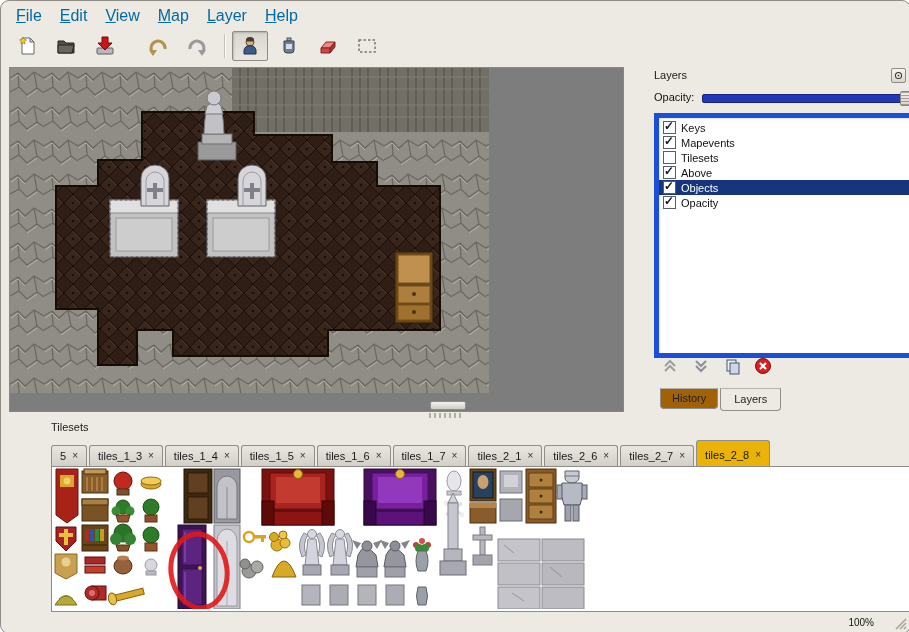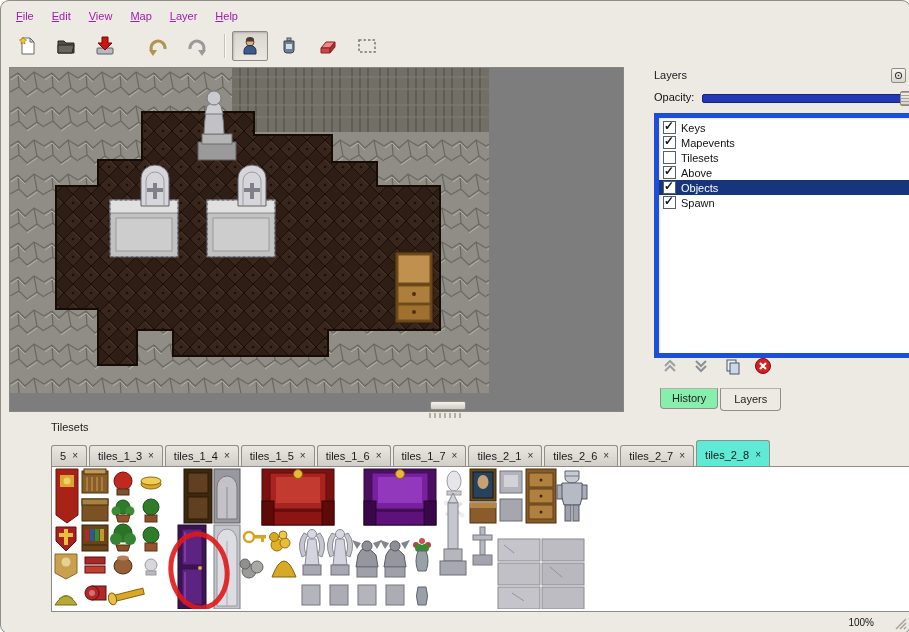--- a/index.html
+++ b/index.html
@@ -1,20 +1,20 @@
 <!DOCTYPE html>
 <html style="--selection-highlight: #16357c; --opacity-slider: #2238b4; --annotation-circle: #e01818;"><head>
 <meta charset="utf-8">
 <style>
   html,body{margin:0;padding:0;background:#ffffff;}
   .window{position:relative;width:909px;height:632px;background:#edeae3;border:1px solid #8f8d86;
           border-radius:9px;overflow:hidden;font-family:"Liberation Sans",sans-serif;}
   
   .menubar{position:absolute;left:6px;top:4px;height:22px;display:flex;align-items:center;}
-  .menu-item{padding:4px 9px;font-size:11px;color:#a21caf;cursor:default;}
+  .menu-item{padding:4px 9px;font-size:16px;color:#0369a1;cursor:default;}
   .menu-item u{text-decoration:underline;}
   
   .toolbar{position:absolute;left:8px;top:30px;height:30px;display:flex;align-items:center;}
   .tool-btn{width:34px;height:28px;display:flex;align-items:center;justify-content:center;
             border:1px solid transparent;border-radius:2px;margin-right:3px;}
   .tool-btn.pressed{border:1px solid #8f8c85;background:linear-gradient(#d9d6cf,#eae7e0);
             box-shadow:inset 1px 1px 2px rgba(0,0,0,.18);}
   .tool-gap{width:14px;}
   .tool-sep{width:0;height:24px;border-left:1px solid #c5c2bb;border-right:1px solid #fbfaf7;margin:0 6px;}
   
@@ -46,30 +46,30 @@
             border:5px solid #1d4ed8;box-shadow:inset 1px 1px 2px rgba(0,0,0,.12);overflow:hidden;padding-top:2px;}
   .layer-row{display:flex;align-items:center;height:15px;font-size:11px;color:#111;}
   .layer-row[data-selected="true"]{background:var(--selection-highlight,#16357c);color:#fff;}
   .checkbox{width:11px;height:11px;background:#fff;border:1px solid #55606e;margin:0 5px 0 4px;
             position:relative;flex:none;}
   .checkbox[data-checked="true"]::after{content:"✓";position:absolute;left:0;top:-3px;
             font-size:12px;font-weight:bold;color:#101820;}
   .layer-btns{position:absolute;left:8px;top:289px;display:flex;gap:11px;align-items:center;}
   .layer-btn{width:20px;height:20px;display:flex;align-items:center;justify-content:center;}
   .dock-tabs{position:absolute;bottom:0;left:8px;display:flex;align-items:flex-start;}
-  .dock-tab{padding:3px 11px 4px;font-size:11px;color:#222;background:#86efac;border:1px solid #918e87;
+  .dock-tab{padding:3px 11px 4px;font-size:11px;color:#222;background:#a16207;border:1px solid #918e87;
             margin-right:2px;border-radius:0 0 4px 4px;border-top-color:#b5b2ab;}
   .dock-tab[data-active="true"]{background:#eceae3;padding:4px 13px 5px;}
   
   .tilesets-panel{position:absolute;left:4px;top:418px;width:901px;height:194px;margin-left:44px;}
   .ts-tabbar{position:absolute;left:2px;top:20px;right:40px;height:27px;display:flex;align-items:flex-end;overflow:hidden;}
   .ts-tab{display:flex;align-items:center;gap:6px;padding:3px 8px 4px;height:21px;box-sizing:border-box;
             background:linear-gradient(#eae7e0,#d2cfc8);border:1px solid #918e87;border-bottom:none;
             border-radius:3px 3px 0 0;margin-right:2px;font-size:11px;color:#1a1a1a;white-space:nowrap;}
-  .ts-tab[data-active="true"]{background:#5eead4;height:26px;padding-top:6px;}
+  .ts-tab[data-active="true"]{background:#eab308;height:26px;padding-top:6px;}
   .tab-close{font-size:10px;color:#333;line-height:1;}
   .tab-arrows{position:absolute;right:2px;top:26px;display:flex;}
   .tab-arrow{width:17px;height:21px;display:flex;align-items:center;justify-content:center;font-size:8px;color:#222;
             background:linear-gradient(#f0ede7,#d5d2cb);border:1px solid #8f8c85;}
   .ts-content{position:absolute;left:2px;top:47px;right:20px;height:144px;background:#fff;
             border:1px solid #8f8c85;overflow:hidden;}
   .v-scroll{position:absolute;right:3px;top:47px;width:16px;height:144px;background:#dedbd4;
             border:1px solid #a5a29b;display:flex;flex-direction:column;box-sizing:border-box;}
   .scroll-btn{height:14px;flex:none;display:flex;align-items:center;justify-content:center;font-size:7px;color:#333;
             background:linear-gradient(#f2efe9,#d5d2cb);border:1px solid #8f8c85;box-sizing:border-box;}
@@ -256,21 +256,21 @@
       <div class="layer-row">
         <span class="checkbox" data-checked="true"></span>
         <span>Above</span>
       </div>
       <div class="layer-row" data-selected="true">
         <span class="checkbox" data-checked="true"></span>
         <span>Objects</span>
       </div>
       <div class="layer-row">
         <span class="checkbox" data-checked="true"></span>
-        <span>Spawn</span>
+        <span>Opacity</span>
       </div>
     </div>
     <div class="layer-btns">
       <span class="layer-btn">
         <svg width="18" height="18" viewBox="0 0 18 18">
           <path d="M4,9 L9,4 L14,9 M4,14 L9,9 L14,14" stroke="#9aa0a6" stroke-width="2" fill="none"></path>
         </svg>
       </span>
       <span class="layer-btn">
         <svg width="18" height="18" viewBox="0 0 18 18">

